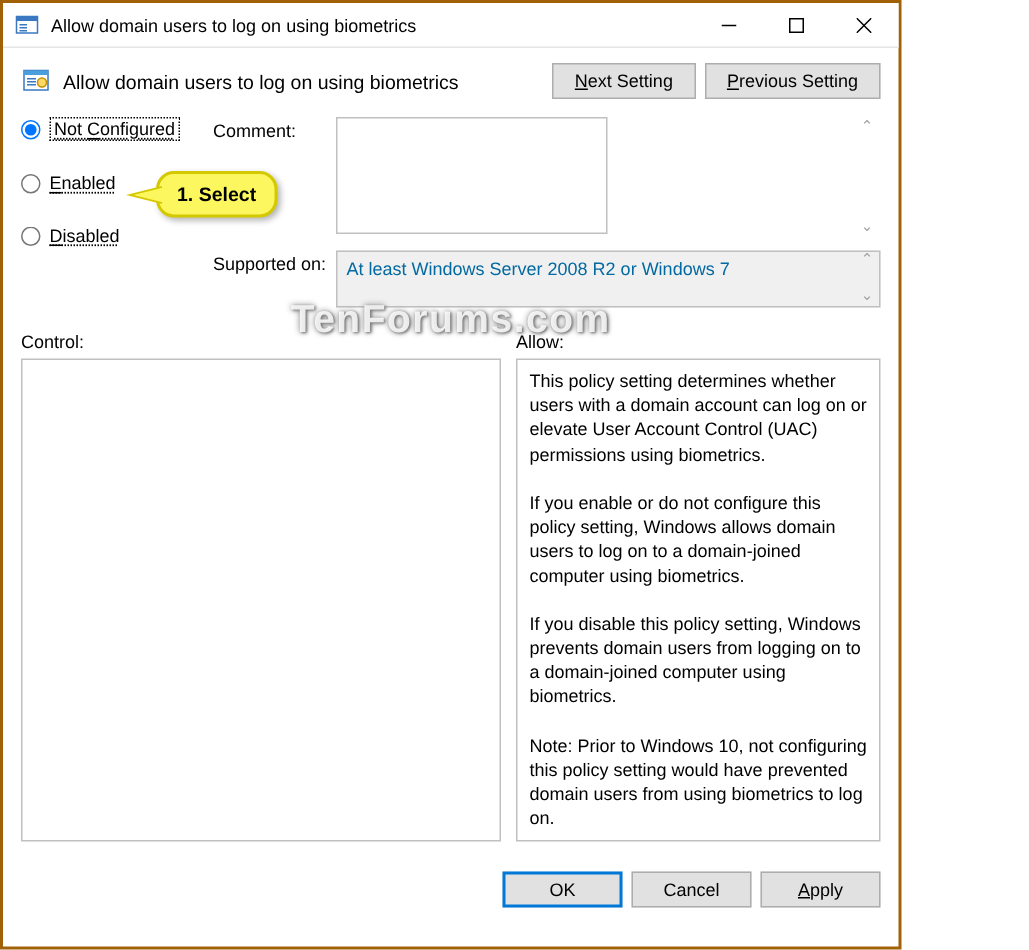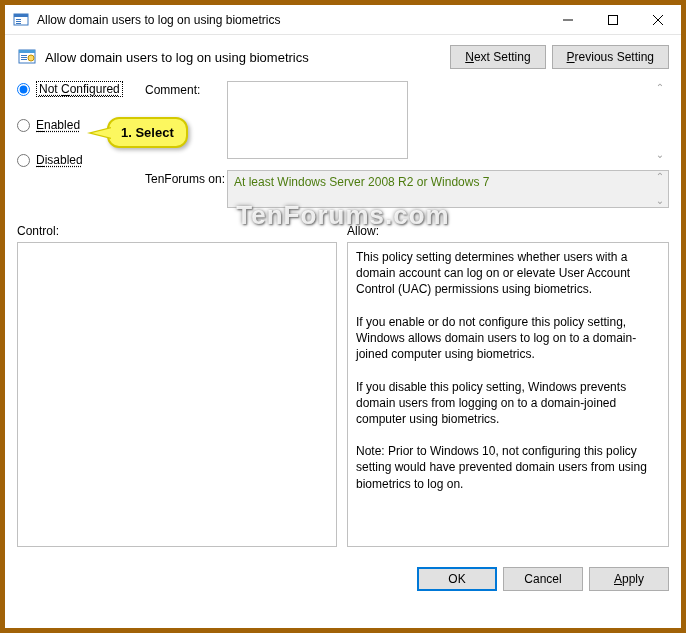--- a/index.html
+++ b/index.html
@@ -1,17 +1,17 @@
 <!DOCTYPE html>
 <html><head>
 <meta charset="utf-8">
 <style>
   * { box-sizing: border-box; font-family: "Segoe UI", Arial, sans-serif; font-size: 12px; }
   body { margin: 0; padding: 0; background: #fff; }
-  .window { width: 686px; height: 633px; border: 5px solid #a16207; background: #fff; position: relative; }
+  .window { width: 601px; height: 633px; border: 2px solid #a16207; background: #fff; position: relative; }
   .titlebar { height: 30px; background: #fff; display: flex; align-items: center; border-bottom: 1px solid #e5e5e5; }
   .titlebar-icon { width: 16px; height: 16px; margin: 0 8px; display: inline-flex; align-items: center; justify-content: center; }
   .titlebar-title { flex: 1; color: #000; }
   .win-controls { display: flex; }
   .win-btn { width: 45px; height: 29px; display: flex; align-items: center; justify-content: center; color: #000; background: transparent; border: none; }
   .win-btn:last-child { width: 46px; }
   .content { padding: 10px 12px; }
   .header-row { display: flex; align-items: center; margin-bottom: 12px; }
   .header-icon { width: 20px; height: 20px; margin-right: 8px; }
   .header-title { flex: 1; font-size: 13px; }
@@ -22,21 +22,21 @@
   .radio-col { width: 128px; }
   .radio-row { display: flex; align-items: center; margin-bottom: 21px; position: relative; }
   .radio-row input[type=radio] { margin: 0 6px 0 0; }
   .radio-row label { text-decoration: underline; text-decoration-style: dotted; text-underline-offset: 2px; }
   .radio-row label u { text-decoration: underline; }
   .selected-rect { border: 1px dotted #000; padding: 0 2px; }
   .fields-col { flex: 1; }
   .field-row { display: flex; margin-bottom: 8px; }
   .field-label { width: 82px; padding-top: 2px; }
   .comment-box { flex: 1; height: 78px; border: 1px solid #c0c0c0; background: #fff; padding: 4px 18px 4px 6px; position: relative; resize: none; font-family: inherit; }
-  .supported-box { flex: 1; height: 38px; border: 1px solid #c0c0c0; background: #f0f0f0; padding: 4px 18px 4px 6px; position: relative; color: #4d7c0f; }
+  .supported-box { flex: 1; height: 38px; border: 1px solid #c0c0c0; background: #f0f0f0; padding: 4px 18px 4px 6px; position: relative; color: #0369a1; }
   .lower { display: flex; gap: 10px; margin-top: 8px; }
   .lower-col { display: flex; flex-direction: column; }
   .lower-col.left { width: 320px; }
   .lower-col.right { flex: 1; }
   .lower-label { margin-bottom: 4px; }
   .panel { border: 1px solid #c0c0c0; background: #fff; flex: 1; padding: 6px 8px; overflow: auto; line-height: 1.35; }
   .left .panel { min-height: 305px; }
   .right .panel { min-height: 305px; }
   .footer { display: flex; justify-content: flex-end; gap: 6px; padding: 10px 12px; align-items: center; position: relative; }
   .callout { position: absolute; background: #fcf75f; border: 2px solid #d4c900; border-radius: 12px; padding: 6px 12px; font-weight: bold; font-size: 13px; box-shadow: 2px 2px 4px rgba(0,0,0,0.3); z-index: 5; }
@@ -127,21 +127,21 @@
           <div class="field-label">Comment:</div>
           <div style="flex:1; position:relative;">
             <textarea class="comment-box" style=""></textarea>
             <div class="scroll-arrows">
                 <span>⌃</span>
                 <span>⌄</span>
               </div>
           </div>
         </div>
         <div class="field-row">
-          <div class="field-label">TenForums on:</div>
+          <div class="field-label">Supported on:</div>
           <div style="flex:1; position:relative;">
             <div class="supported-box">At least Windows Server 2008 R2 or Windows 7</div>
             <div class="scroll-arrows">
                 <span>⌃</span>
                 <span>⌄</span>
               </div>
           </div>
         </div>
       </div>
     </div>

